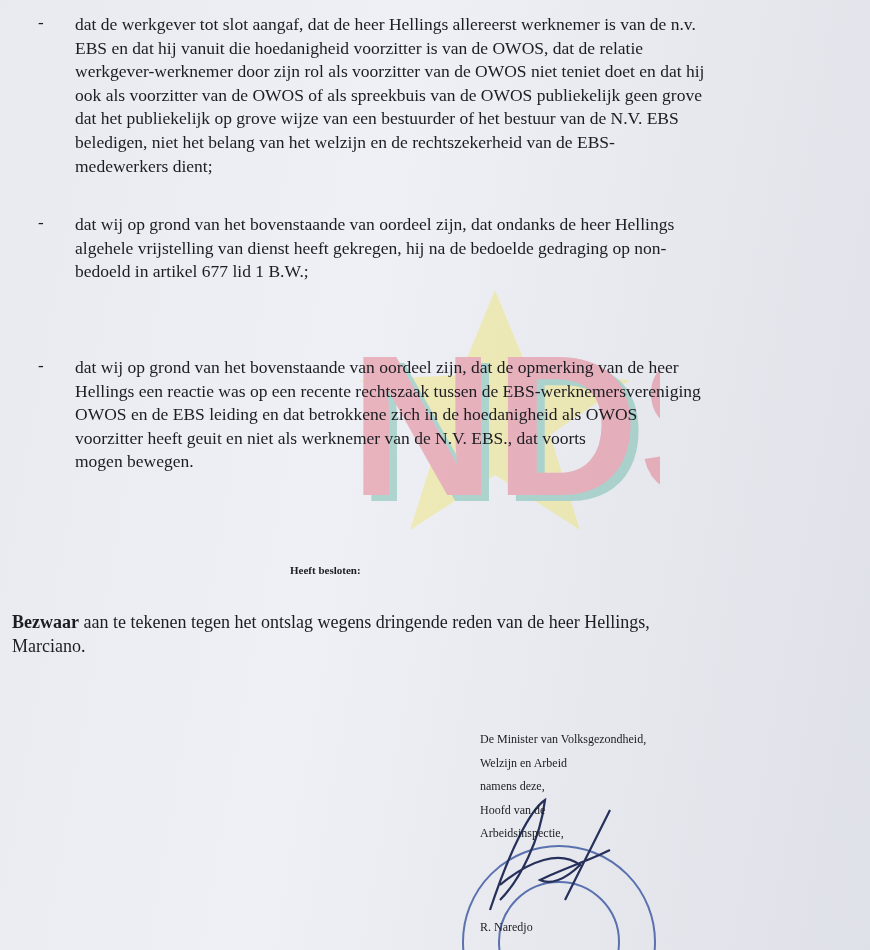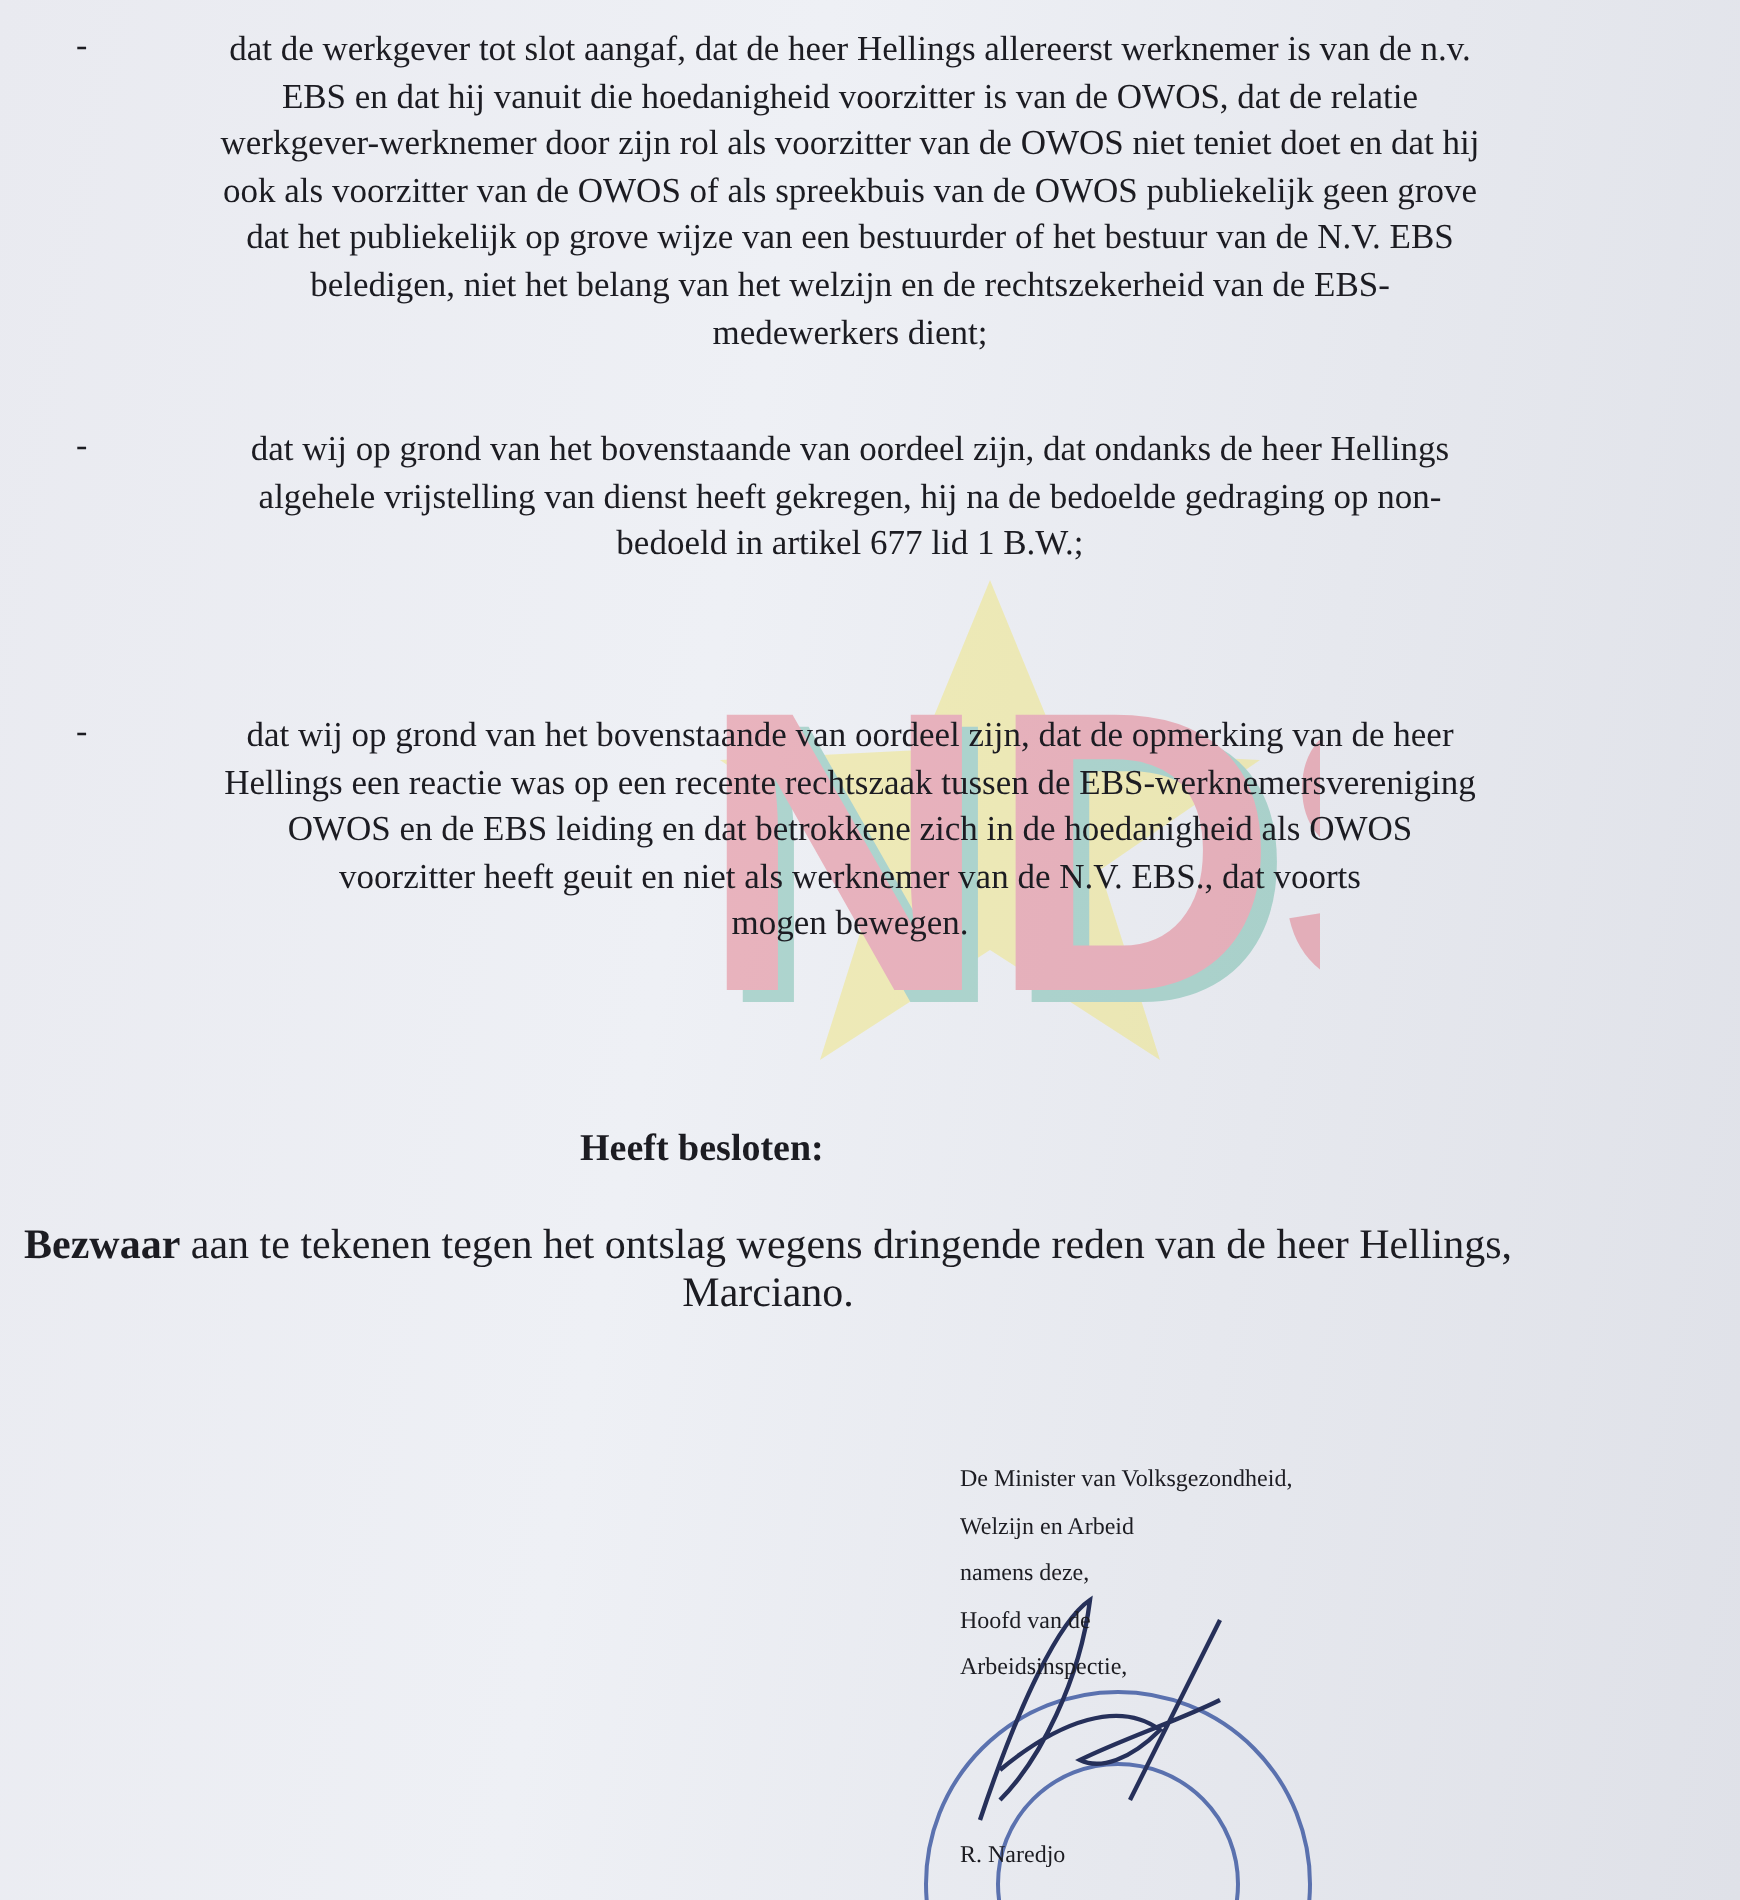--- a/index.html
+++ b/index.html
@@ -7,23 +7,23 @@
       width: 870px; height: 950px; overflow: hidden; position: relative;
       background: linear-gradient(100deg, #e9eaf0 0%, #eef0f5 40%, #e6e8ee 70%, #dfe1e8 100%);
       font-family: "Liberation Serif", serif;
       color: #1c1c22;
     }
     .watermark { position: absolute; left: 330px; top: 290px; width: 330px; height: 240px; opacity: 0.35; pointer-events: none; }
     .doc { position: absolute; left: 0; top: 0; width: 870px; height: 950px; }
     .item { position: absolute; left: 0; width: 870px; }
     .dash { position: absolute; left: 38px; font-size: 17px; }
     .para { position: absolute; left: 75px; width: 700px; font-size: 17.5px; line-height: 23.6px; margin: 0; }
-    .para span { display: block; white-space: nowrap; text-align: center; }
-    .heading { position: absolute; left: 290px; top: 564px; font-weight: bold; font-size: 19px; }
-    .decision { position: absolute; left: 12px; top: 610px; font-size: 21px; line-height: 24px; text-align: center; }
+    .para span { display: block; white-space: nowrap; }
+    .heading { position: absolute; left: 290px; top: 564px; font-weight: bold; font-size: 11px; }
+    .decision { position: absolute; left: 12px; top: 610px; font-size: 18px; line-height: 24px; }
     .decision b { font-weight: bold; }
     .sig { position: absolute; left: 480px; top: 728px; font-size: 12px; line-height: 23.5px; }
     .sig span { display: block; white-space: nowrap; }
     .stamp { position: absolute; left: 462px; top: 845px; width: 190px; height: 190px; border-radius: 50%; border: 2px solid #2c4a9a; opacity: 0.75; }
     .stamp-inner { position: absolute; left: 34px; top: 34px; width: 118px; height: 118px; border-radius: 50%; border: 2px solid #2c4a9a; }
     .signature { position: absolute; left: 470px; top: 790px; width: 170px; height: 130px; }
   </style>
 </head>
 <body>
 

